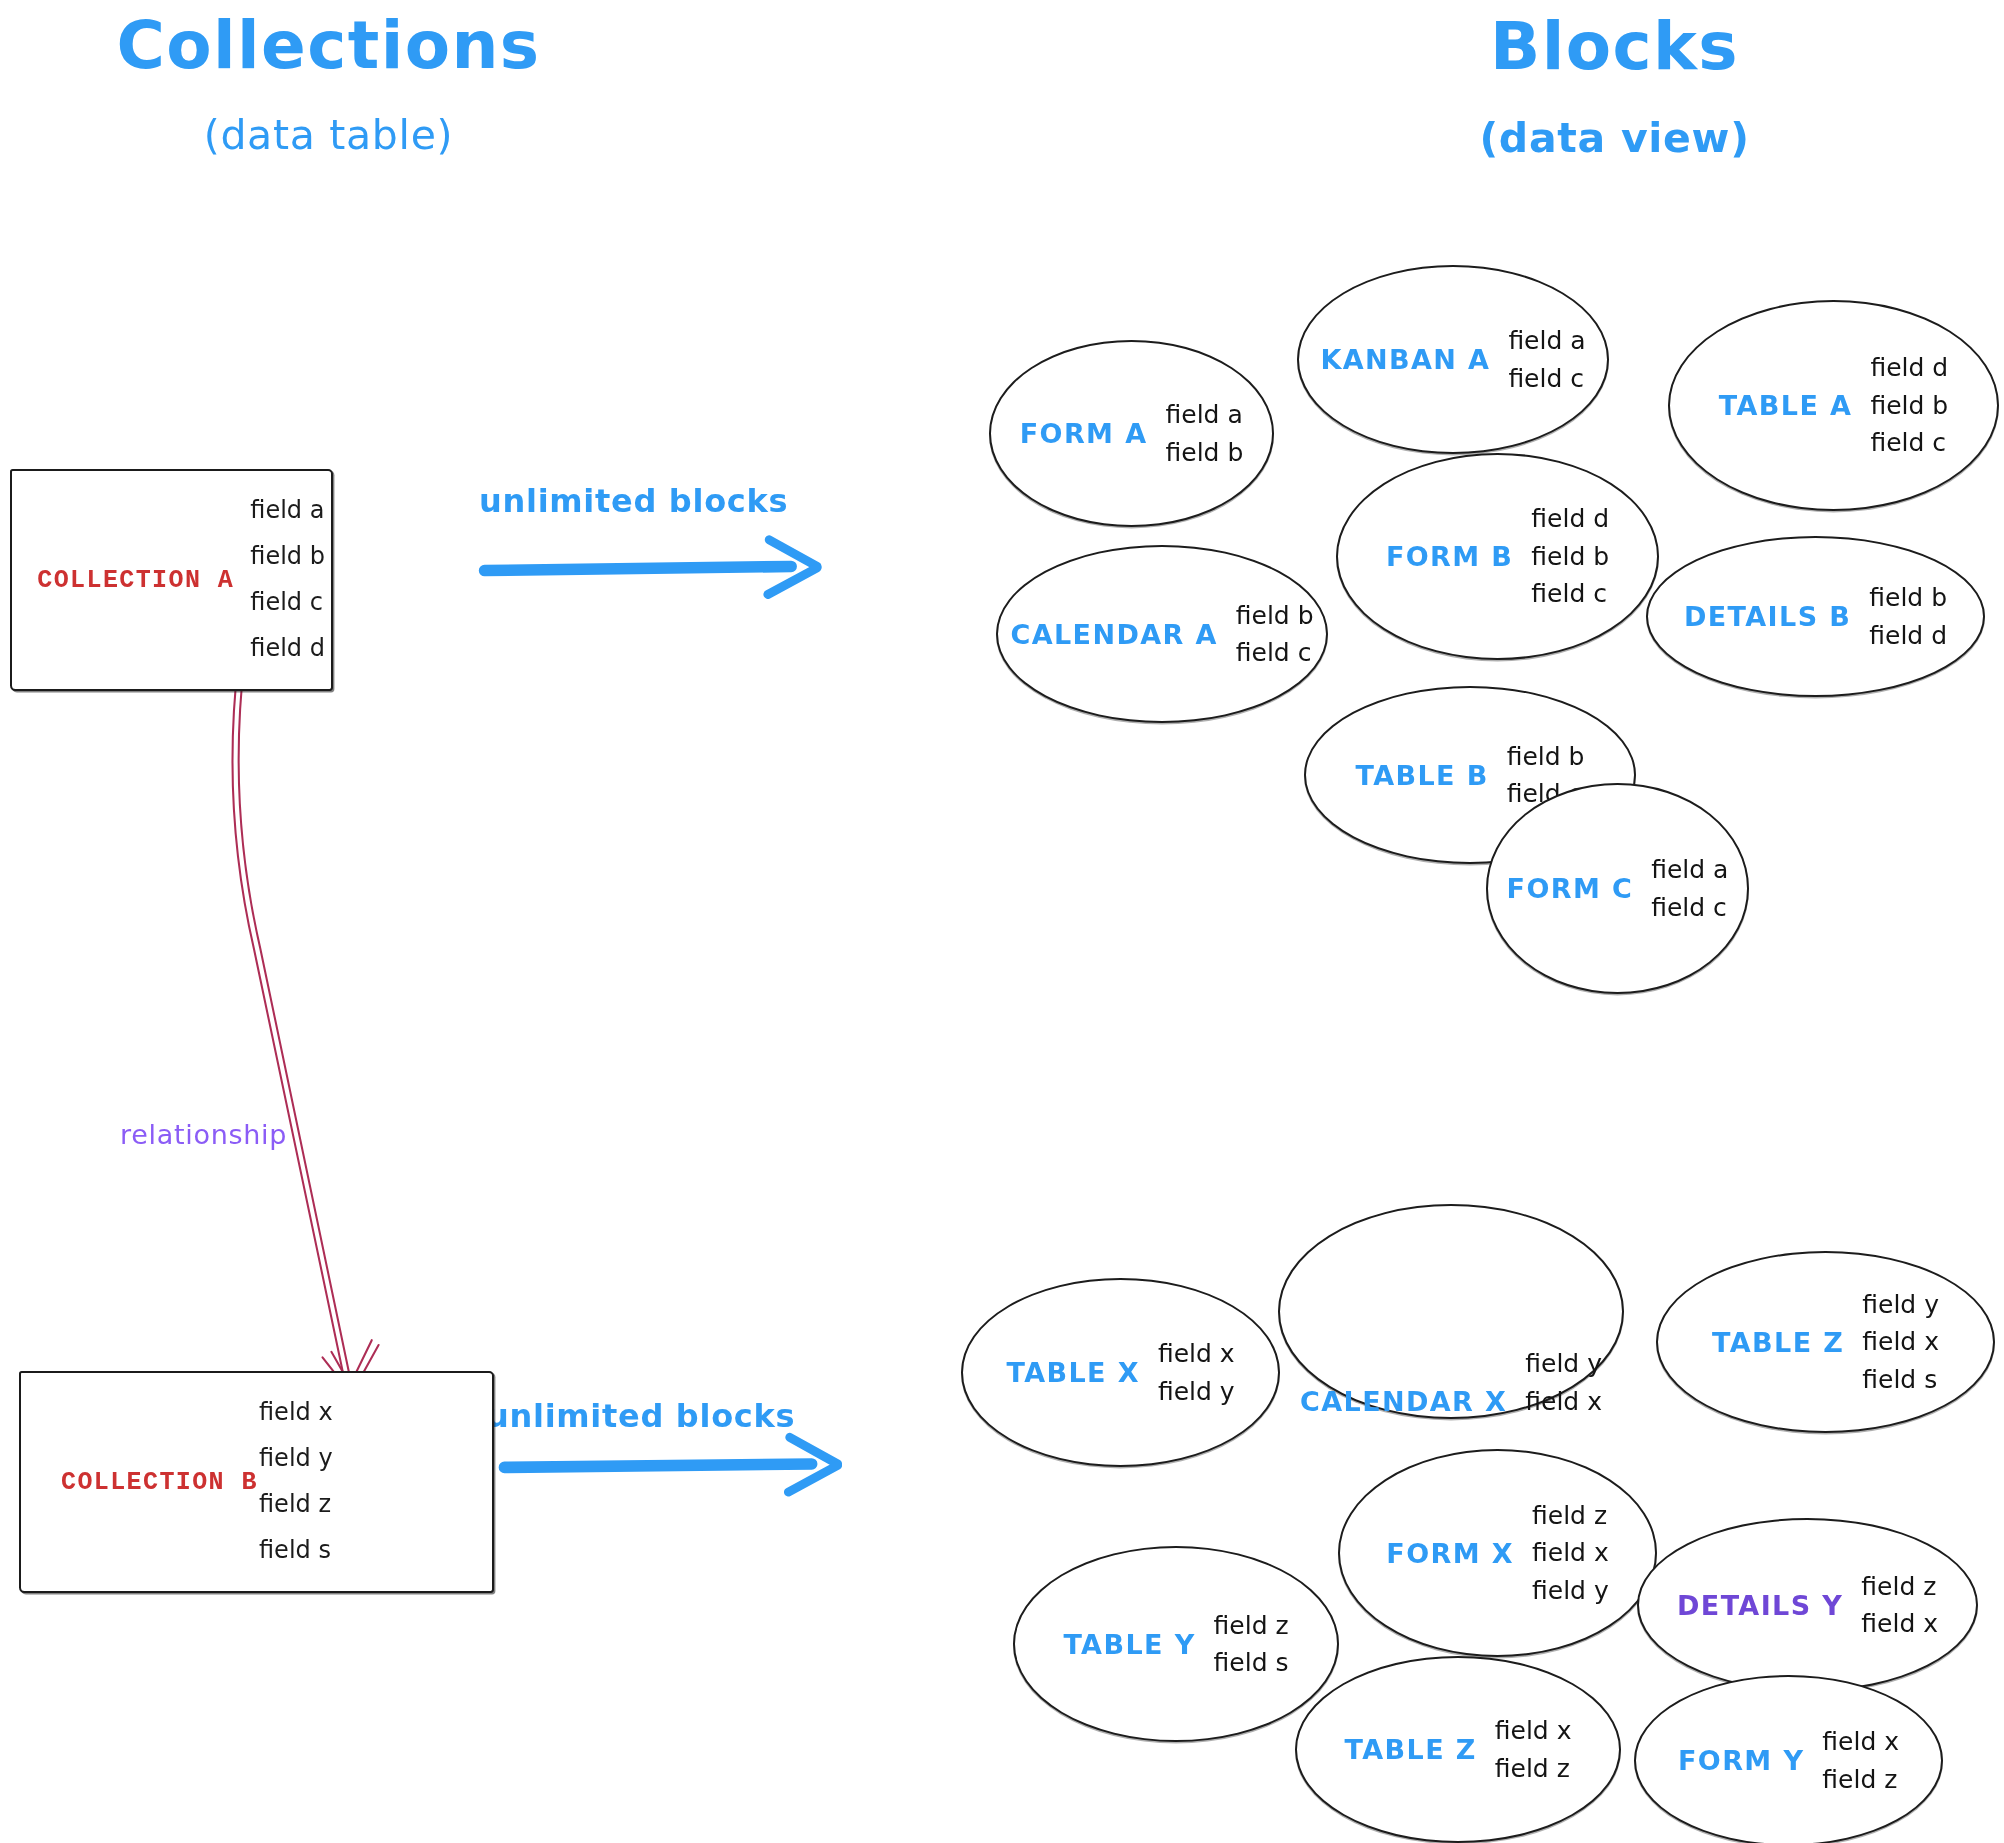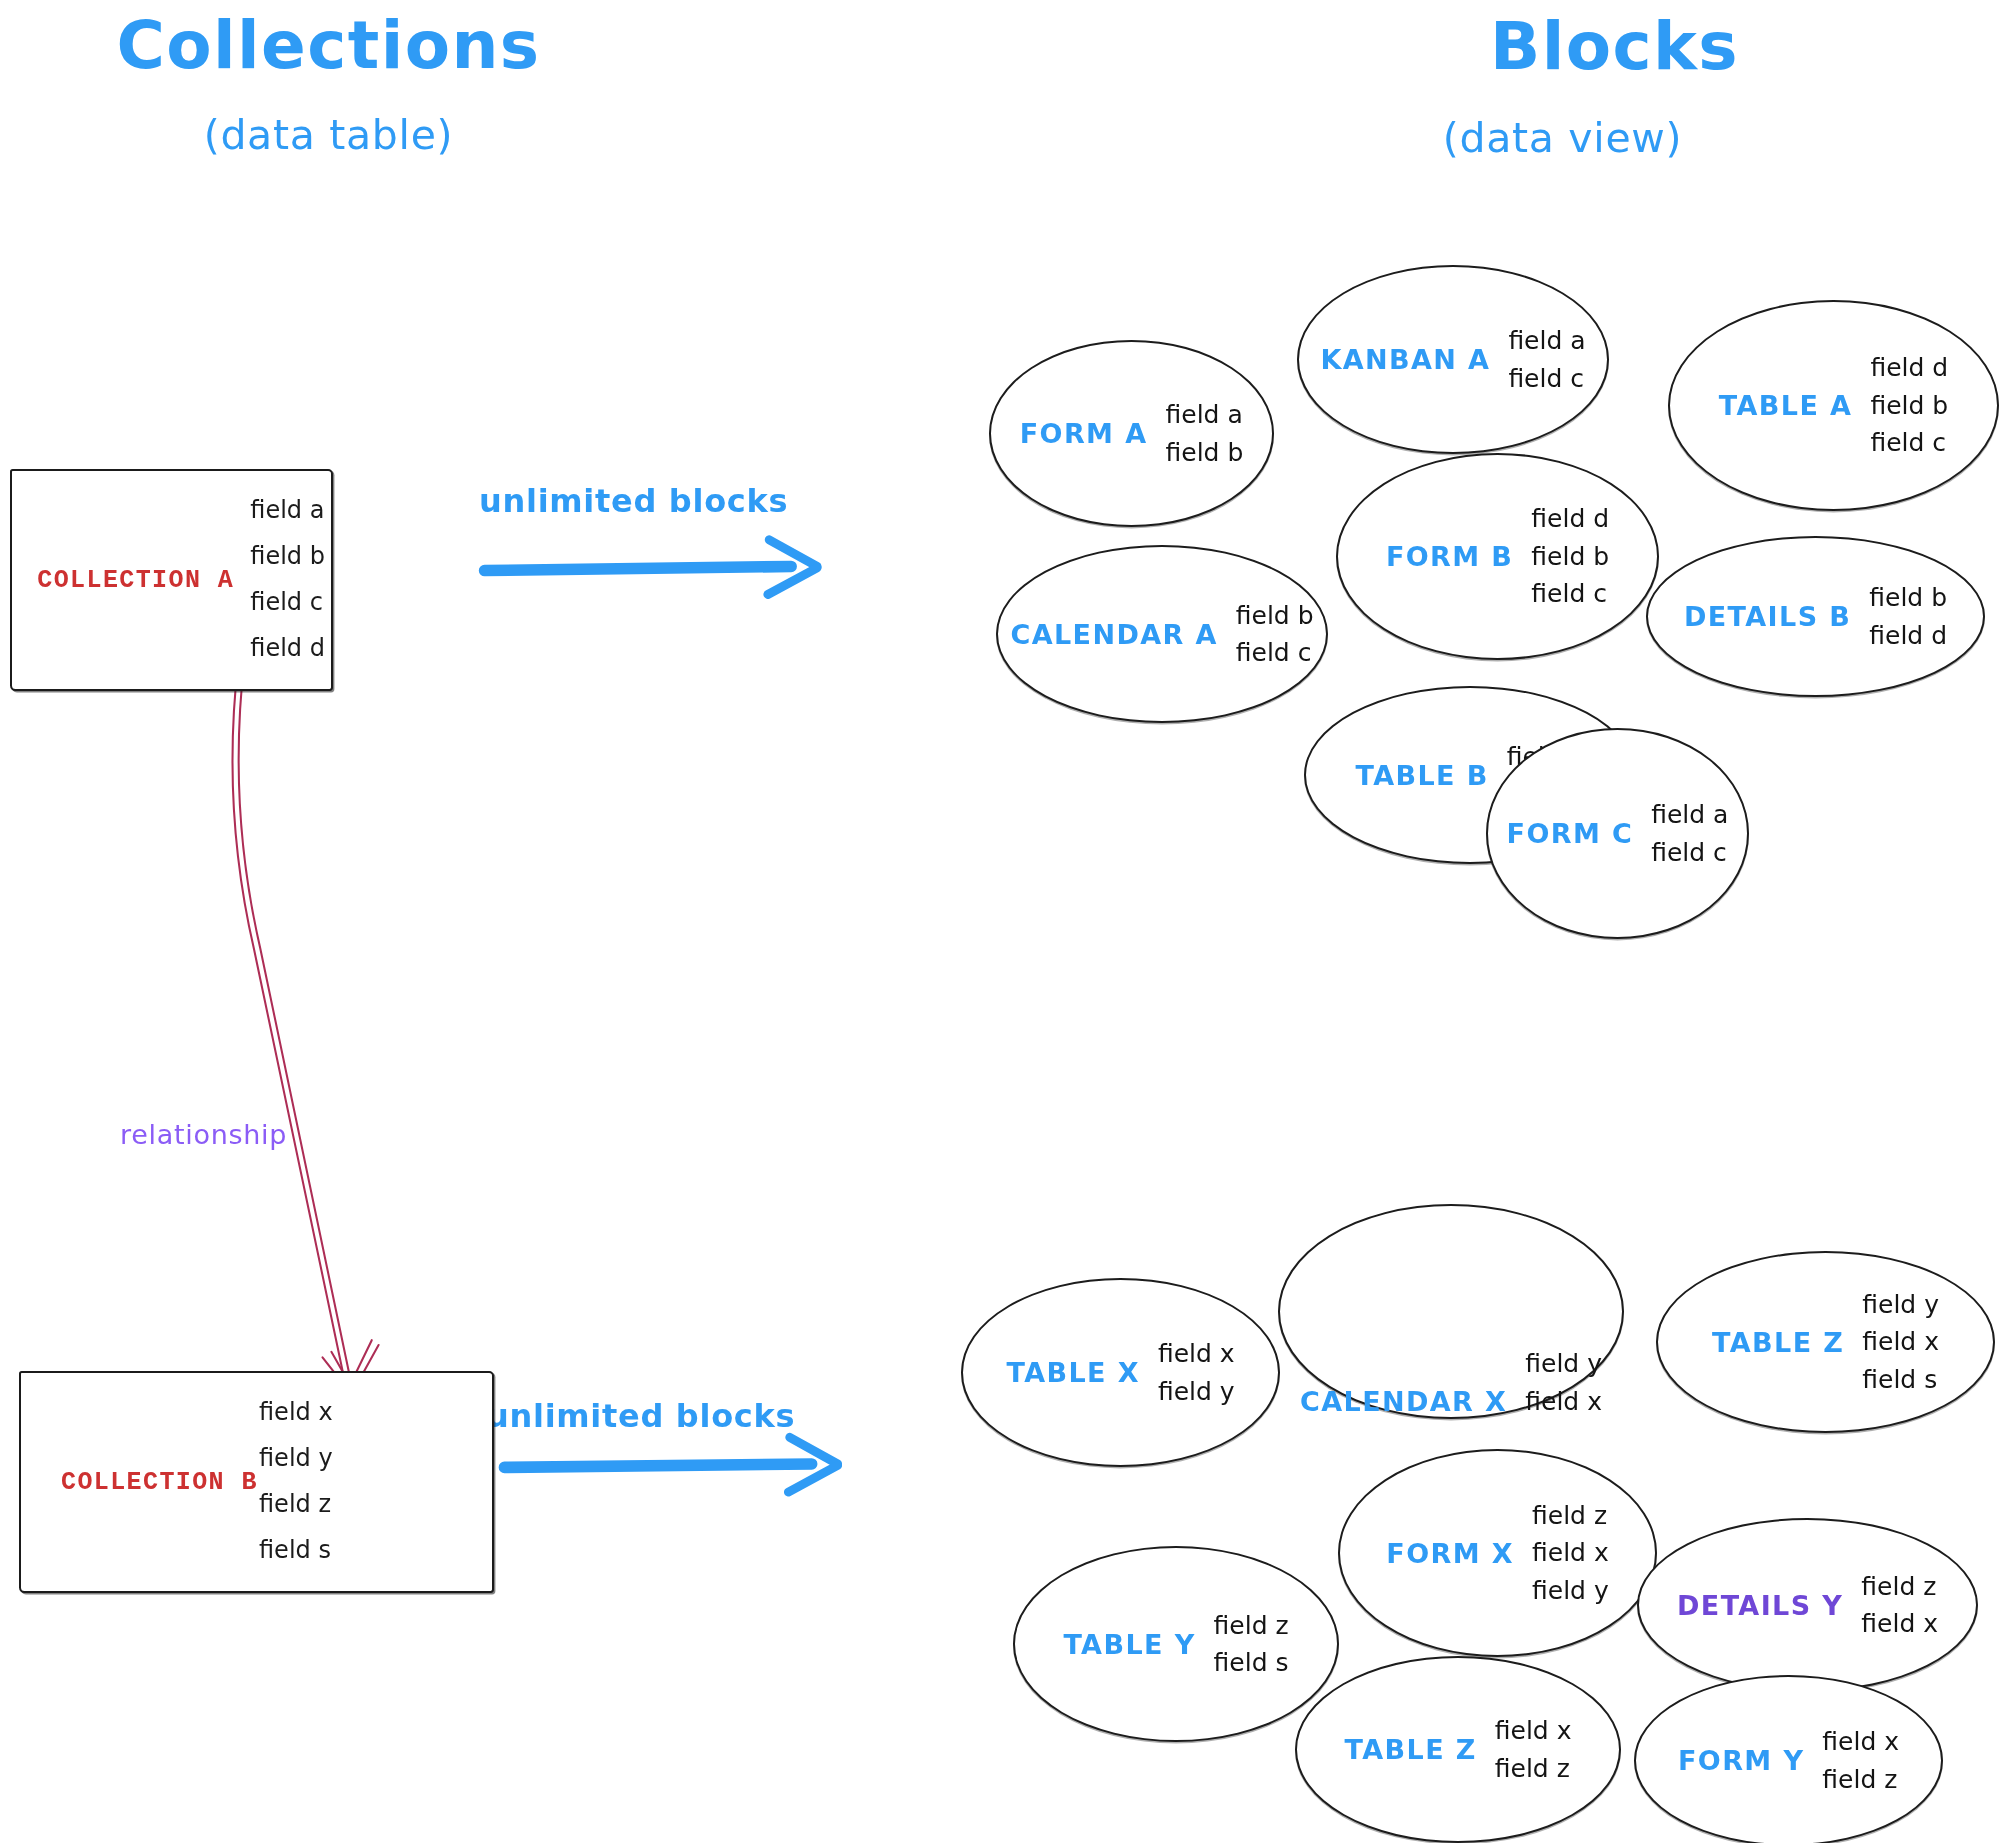--- a/index.html
+++ b/index.html
@@ -61,21 +61,21 @@
   }
   svg{position:absolute;left:0;top:0;}
 </style>
 </head>
 <body>
 
 <div class="abs hdr-title" style="left:82px;top:6.8px;width:493px;">Collections</div>
 <div class="abs hdr-sub" style="left:82px;top:111px;width:493px;">(data table)</div>
 
 <div class="abs hdr-title" style="left:1382px;top:8.2px;width:465px;">Blocks</div>
-<div class="abs hdr-sub" style="left:1330px;top:114px;width:465px;">(data view)</div>
+<div class="abs hdr-sub" style="left:1382px;top:114px;width:465px;font-weight:bold;">(data view)</div>
 
 <svg width="2005" height="1843" viewBox="0 0 2930 2694">
 
   <g stroke="#2f9bf5" fill="none" stroke-linecap="round">
     <path d="M 708 834 L 1156 828" stroke-width="17"></path>
     <path d="M 1124 789 L 1194 828" stroke-width="13"></path>
     <path d="M 1122 869 L 1194 830" stroke-width="13"></path>
   </g>
 
   <g stroke="#2f9bf5" fill="none" stroke-linecap="round">
@@ -169,21 +169,21 @@
 </div>
 
 <div class="block" style="left:1304px;top:686px;width:328px;height:174px;">
   <span class="lbl">TABLE B</span>
   <span class="flds">
     <span>field b</span>
     <span>field c</span>
   </span>
 </div>
 
-<div class="block" style="left:1486px;top:728px;width:259px;height:207px;">
+<div class="block" style="left:1486px;top:783px;width:259px;height:207px;">
   <span class="lbl">FORM C</span>
   <span class="flds">
     <span>field a</span>
     <span>field c</span>
   </span>
 </div>
 
 <div class="block" style="left:961px;top:1278px;width:315px;height:185px;">
   <span class="lbl">TABLE X</span>
   <span class="flds">

